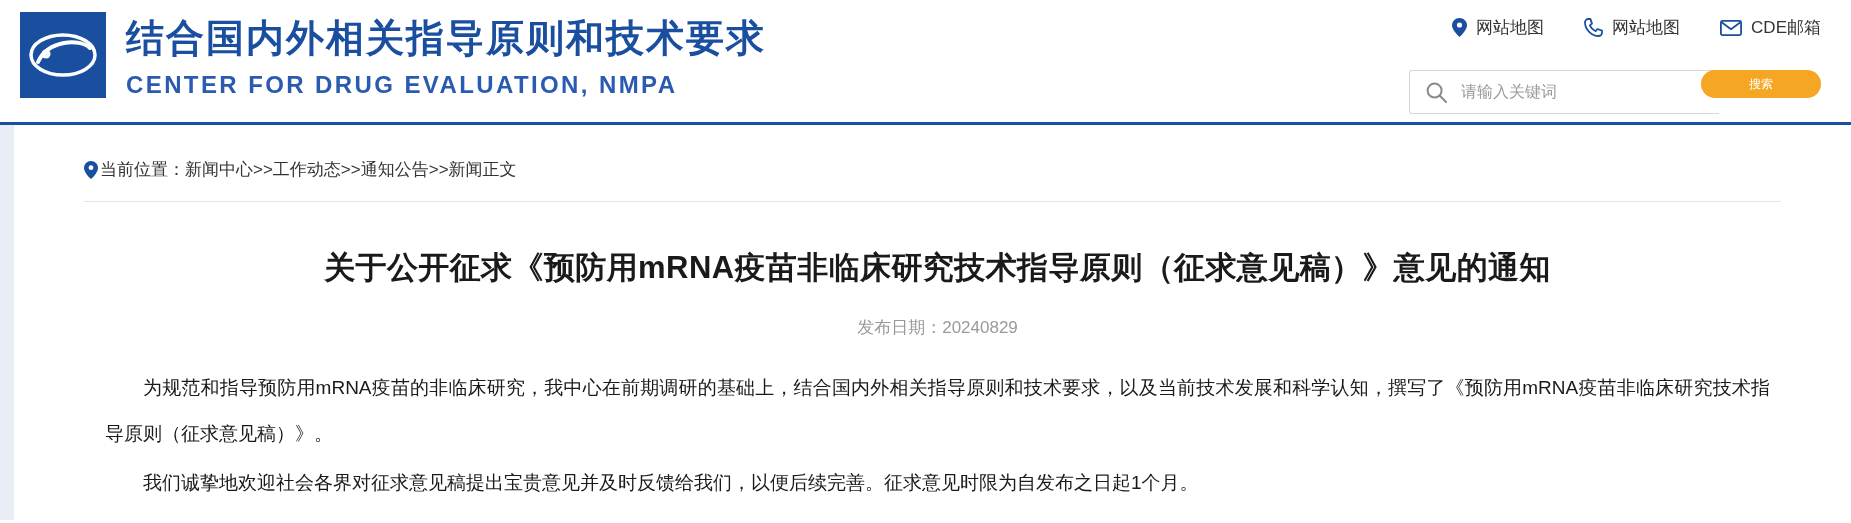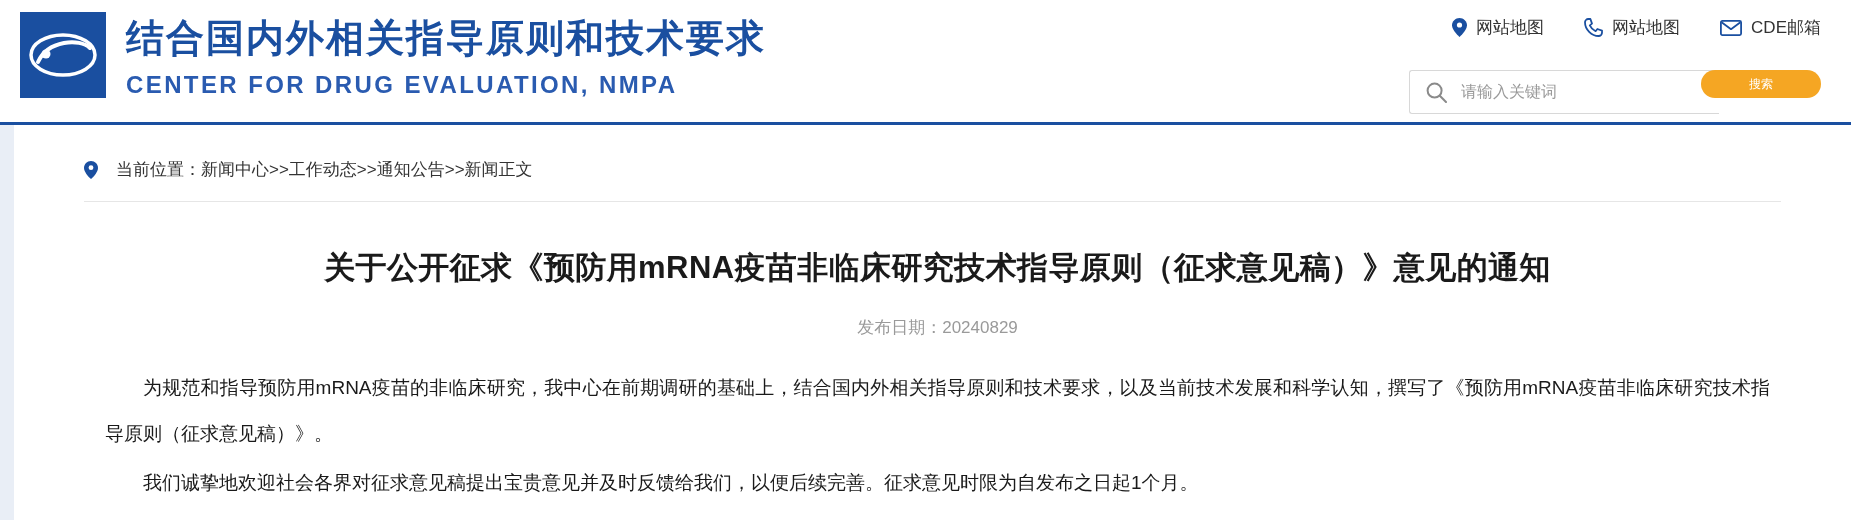--- a/index.html
+++ b/index.html
@@ -133,21 +133,21 @@
     height: 395px;
     background: #e9eef6;
   }
   .content {
     margin-left: 14px;
     padding: 0 60px 0 70px;
   }
   .breadcrumb {
     display: flex;
     align-items: center;
-    gap: 16px;
+    gap: 0;
     padding-top: 33px;
     padding-bottom: 20px;
     font-size: 17px;
     color: #333333;
     border-bottom: 1px solid #e6e6e6;
     margin-right: 10px;
   }
   .breadcrumb .pin { display: flex; align-items: center; margin-right: 2px; }
   .bc-text { white-space: nowrap; }
 

